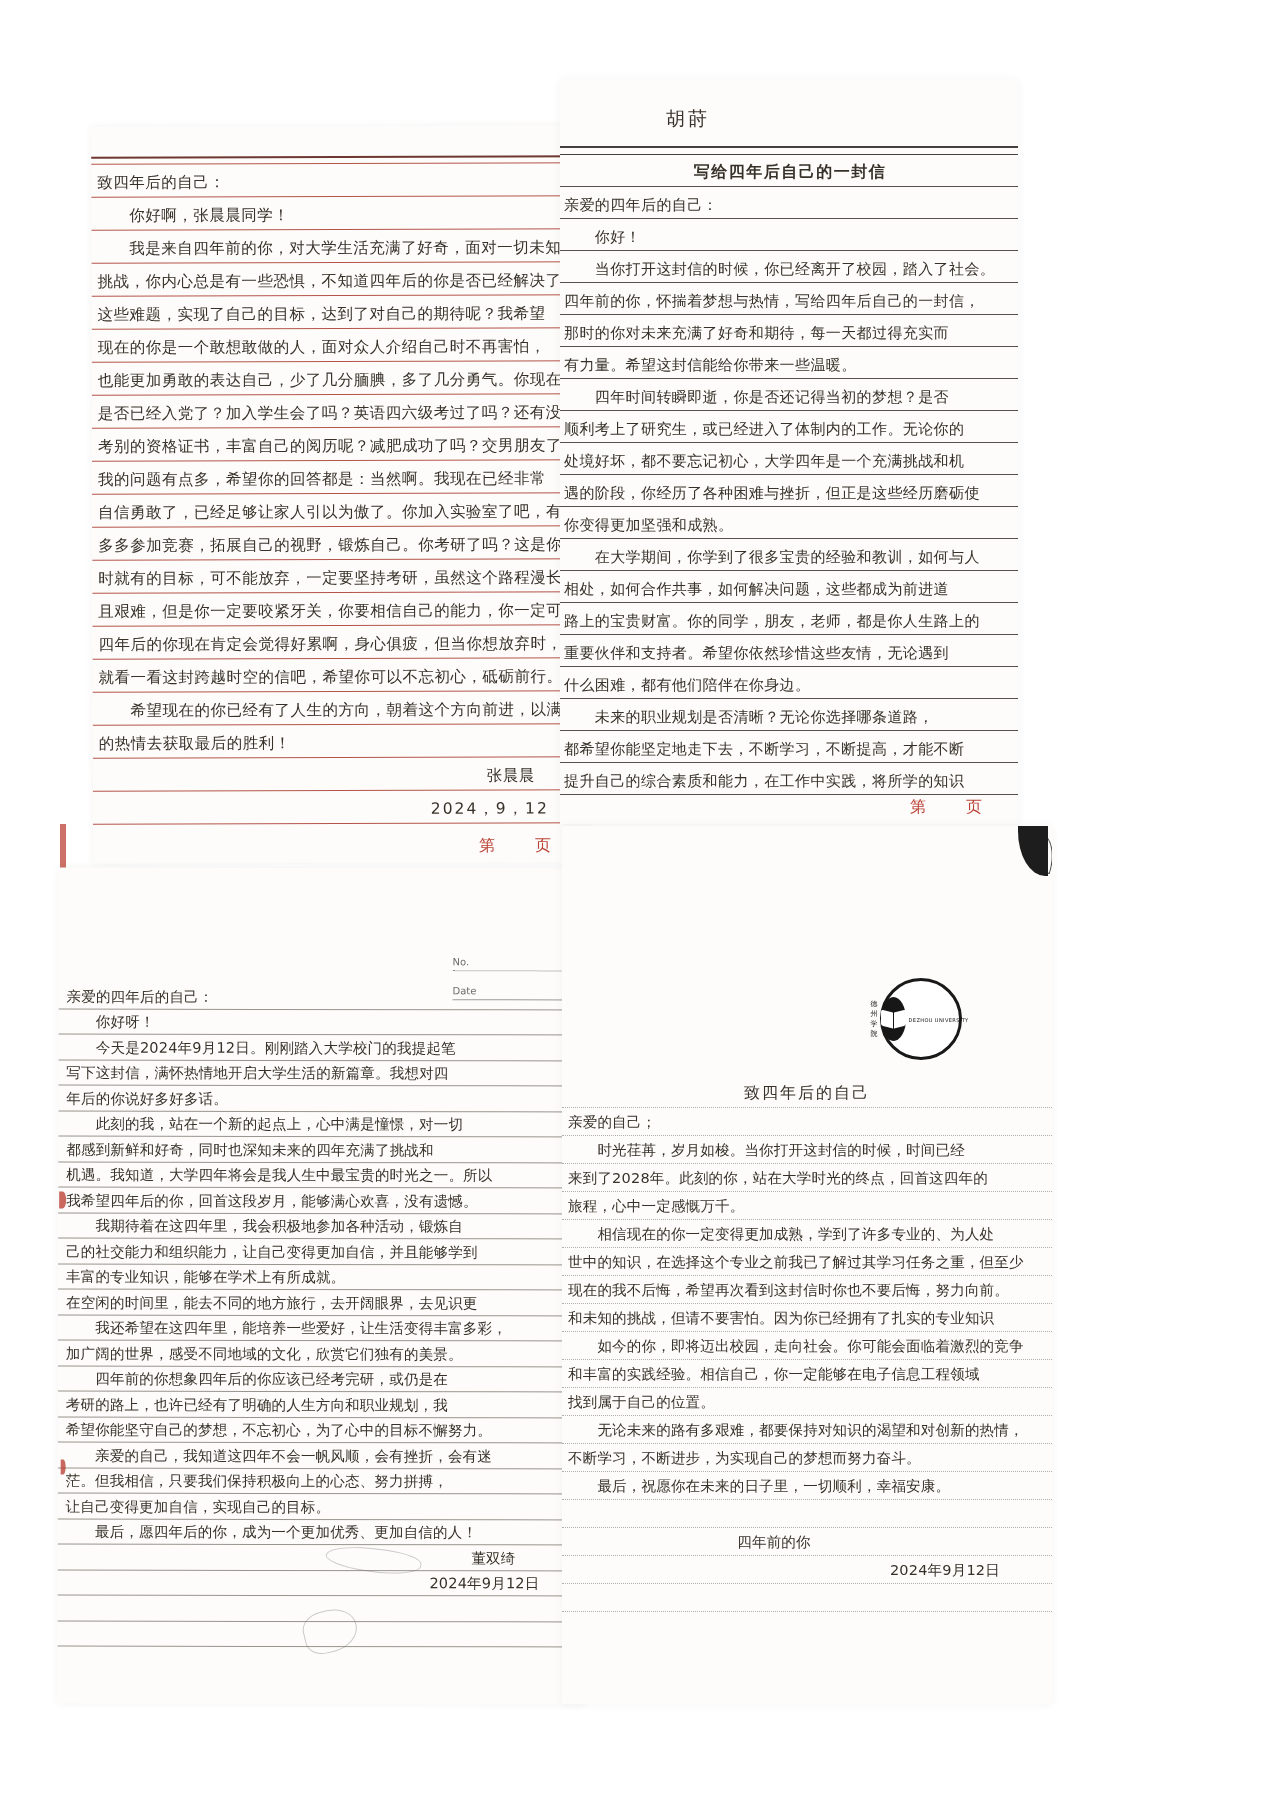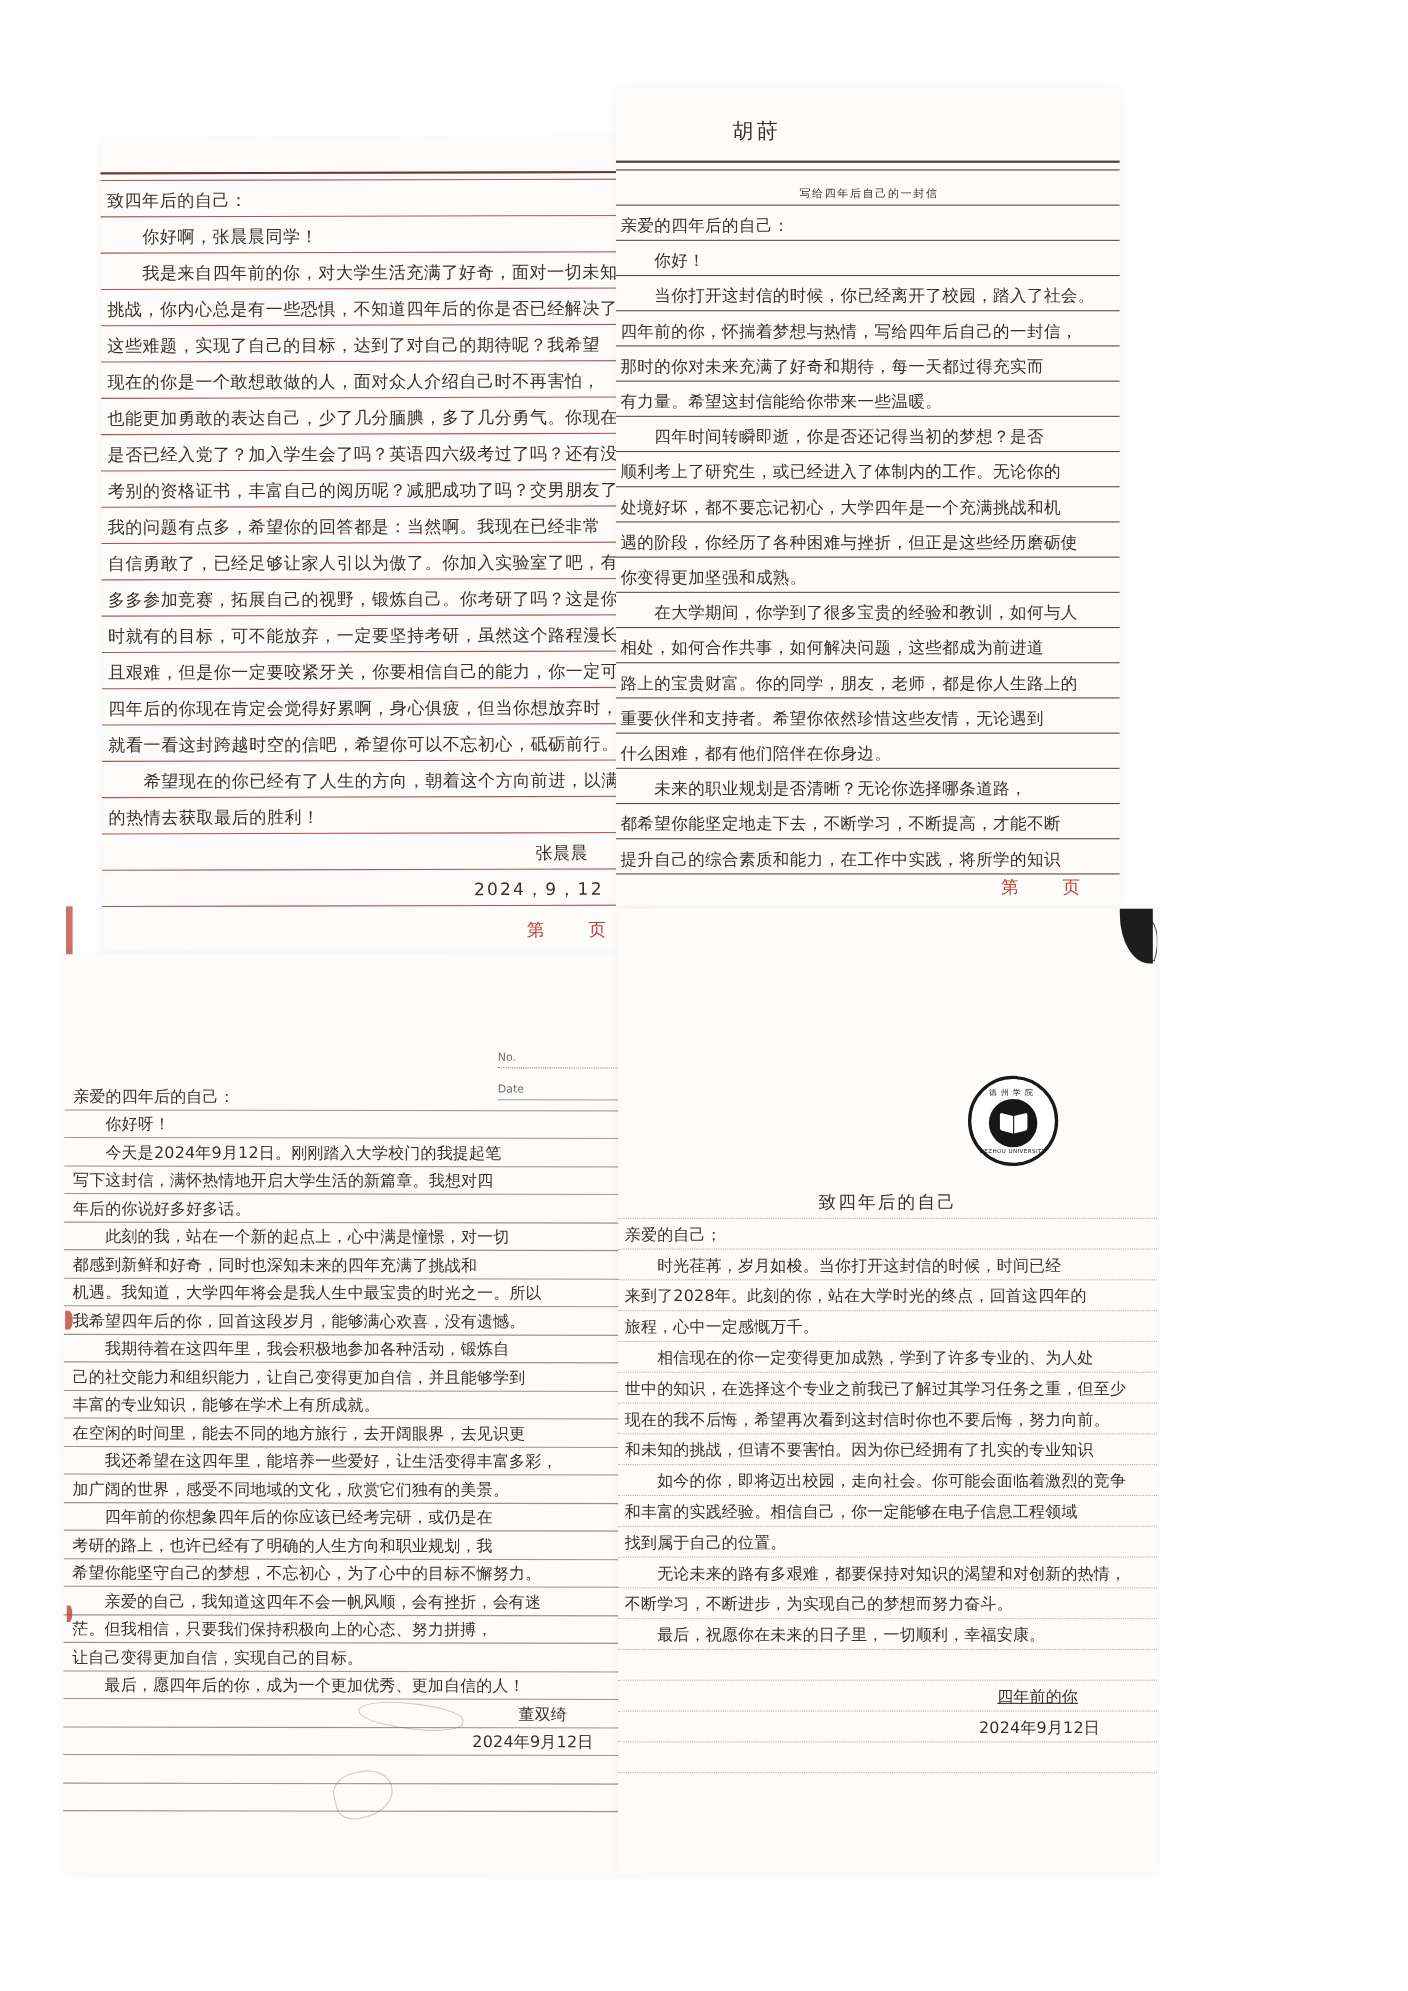--- a/index.html
+++ b/index.html
@@ -17,21 +17,21 @@
   .tl-toprule { margin-top:30px; height:8px; border-top:2.5px solid var(--rule_red_dark,#6e372f); border-bottom:1.5px solid var(--rule_red,#b5544b); }
   .tl-line { height:33px; border-bottom:1.5px solid var(--rule_red,#b5544b); font-size:15.5px; letter-spacing:.5px; padding:0 2px 3px 6px; }
   .tl-sig  { justify-content:flex-end; padding-right:52px; }
   .tl-date { justify-content:flex-end; padding-right:38px; letter-spacing:2px; }
 
   
   .page-tr { left:560px; top:80px; width:458px; height:744px; }
   .tr-name { margin:26px 0 0 106px; font-size:19px; letter-spacing:3px; height:40px; }
   .tr-toprule { height:9px; border-top:2px solid #46413d; border-bottom:1.5px solid #46413d; }
   .tr-line { height:32px; border-bottom:1.3px solid #57504a; font-size:15px; letter-spacing:.4px; padding:0 2px 3px 4px; }
-  .tr-title { justify-content:center; font-size:10px; letter-spacing:1.5px; }
+  .tr-title { justify-content:center; font-size:16px; letter-spacing:1.5px;font-weight:bold; }
 
   .page-footer { position:absolute; bottom:6px; right:24px; color:var(--footer_red,#bb4237); font-size:16px; letter-spacing:12px; white-space:nowrap; }
 
   
   .page-bl { left:58px; top:868px; width:528px; height:836px; transform:rotate(.1deg); }
   .bl-header { position:absolute; top:88px; right:6px; width:128px; font-size:10px; color:#6d6d6d; }
   .bl-no   { border-bottom:1px dotted #8a8a8a; padding-bottom:3px; margin-bottom:14px; }
   .bl-datefield { border-bottom:1px solid #9a9a9a; padding-bottom:3px; }
   .bl-lines { margin-top:116px; }
   .bl-line { height:25.5px; border-bottom:1px solid #99948e; font-size:14.5px; letter-spacing:.2px; padding:0 2px 2px 8px; }
@@ -43,31 +43,31 @@
   .pencil { position:absolute; border:1.5px solid rgba(110,110,110,.35); background:none; }
   .pencil-1 { left:268px; top:680px; width:96px; height:24px; border-radius:60% 40% 55% 45%; transform:rotate(8deg); }
   .pencil-2 { left:246px; top:742px; width:54px; height:42px; border-radius:45% 55% 60% 40%; transform:rotate(-14deg); }
   .edge-artifact { position:absolute; left:60px; top:824px; width:6px; height:58px; background:#c4574c; opacity:.85; }
 
   
   .page-br { left:562px; top:826px; width:490px; height:878px; }
   .br-crescent { position:absolute; top:0; right:4px; width:30px; height:50px; background:#1d1d1d; border-radius:0 0 0 90%; }
   .br-leaf { position:absolute; top:8px; right:-4px; width:22px; height:38px; border:1.5px solid #4c4c4c; border-radius:0 100% 0 100%; transform:rotate(18deg); background:#fdfcfa; }
   .br-logo { position:absolute; left:318px; top:152px; width:82px; height:82px; border:3px solid #191919; border-radius:50%; background:#fff;
-             display:flex; flex-direction:column; align-items:center; justify-content:center; }
+             display:flex; flex-direction:row; align-items:center; justify-content:center; }
   .br-logo .cn { font-size:7px; letter-spacing:4px; color:#141414; margin-bottom:1px; }
   .br-logo .disc { width:44px; height:44px; background:#171717; border-radius:50%; display:flex; align-items:center; justify-content:center; gap:1px; }
   .br-logo .pg { width:12px; height:16px; background:#fff; }
   .br-logo .pg.l { transform:skewY(14deg); border-radius:2px 0 0 2px; }
   .br-logo .pg.r { transform:skewY(-14deg); border-radius:0 2px 2px 0; }
   .br-logo .en { font-size:5.5px; letter-spacing:.4px; color:#141414; margin-top:1px; transform:scale(.92); white-space:nowrap; }
   .br-flow { margin-top:252px; }
   .br-title { height:30px; justify-content:center; font-size:16px; letter-spacing:2px; border-bottom:1px dotted #b3b0ab; padding-bottom:3px;text-align:right; }
   .br-line { height:28px; border-bottom:1px dotted #b3b0ab; font-size:14.5px; letter-spacing:.2px; padding:0 2px 3px 6px; }
-  .br-sig  { justify-content:flex-end; padding-right:72px;text-decoration:underline; }
+  .br-sig  { justify-content:center; padding-right:72px; }
   .br-date { justify-content:flex-end; padding-right:52px; }
 </style>
 </head>
 <body>
 
 <div class="page page-tl">
   <div class="tl-toprule"></div>
   <div>
       <div class="line tl-line">致四年后的自己：</div>
       <div class="line tl-line">　　你好啊，张晨晨同学！</div>

